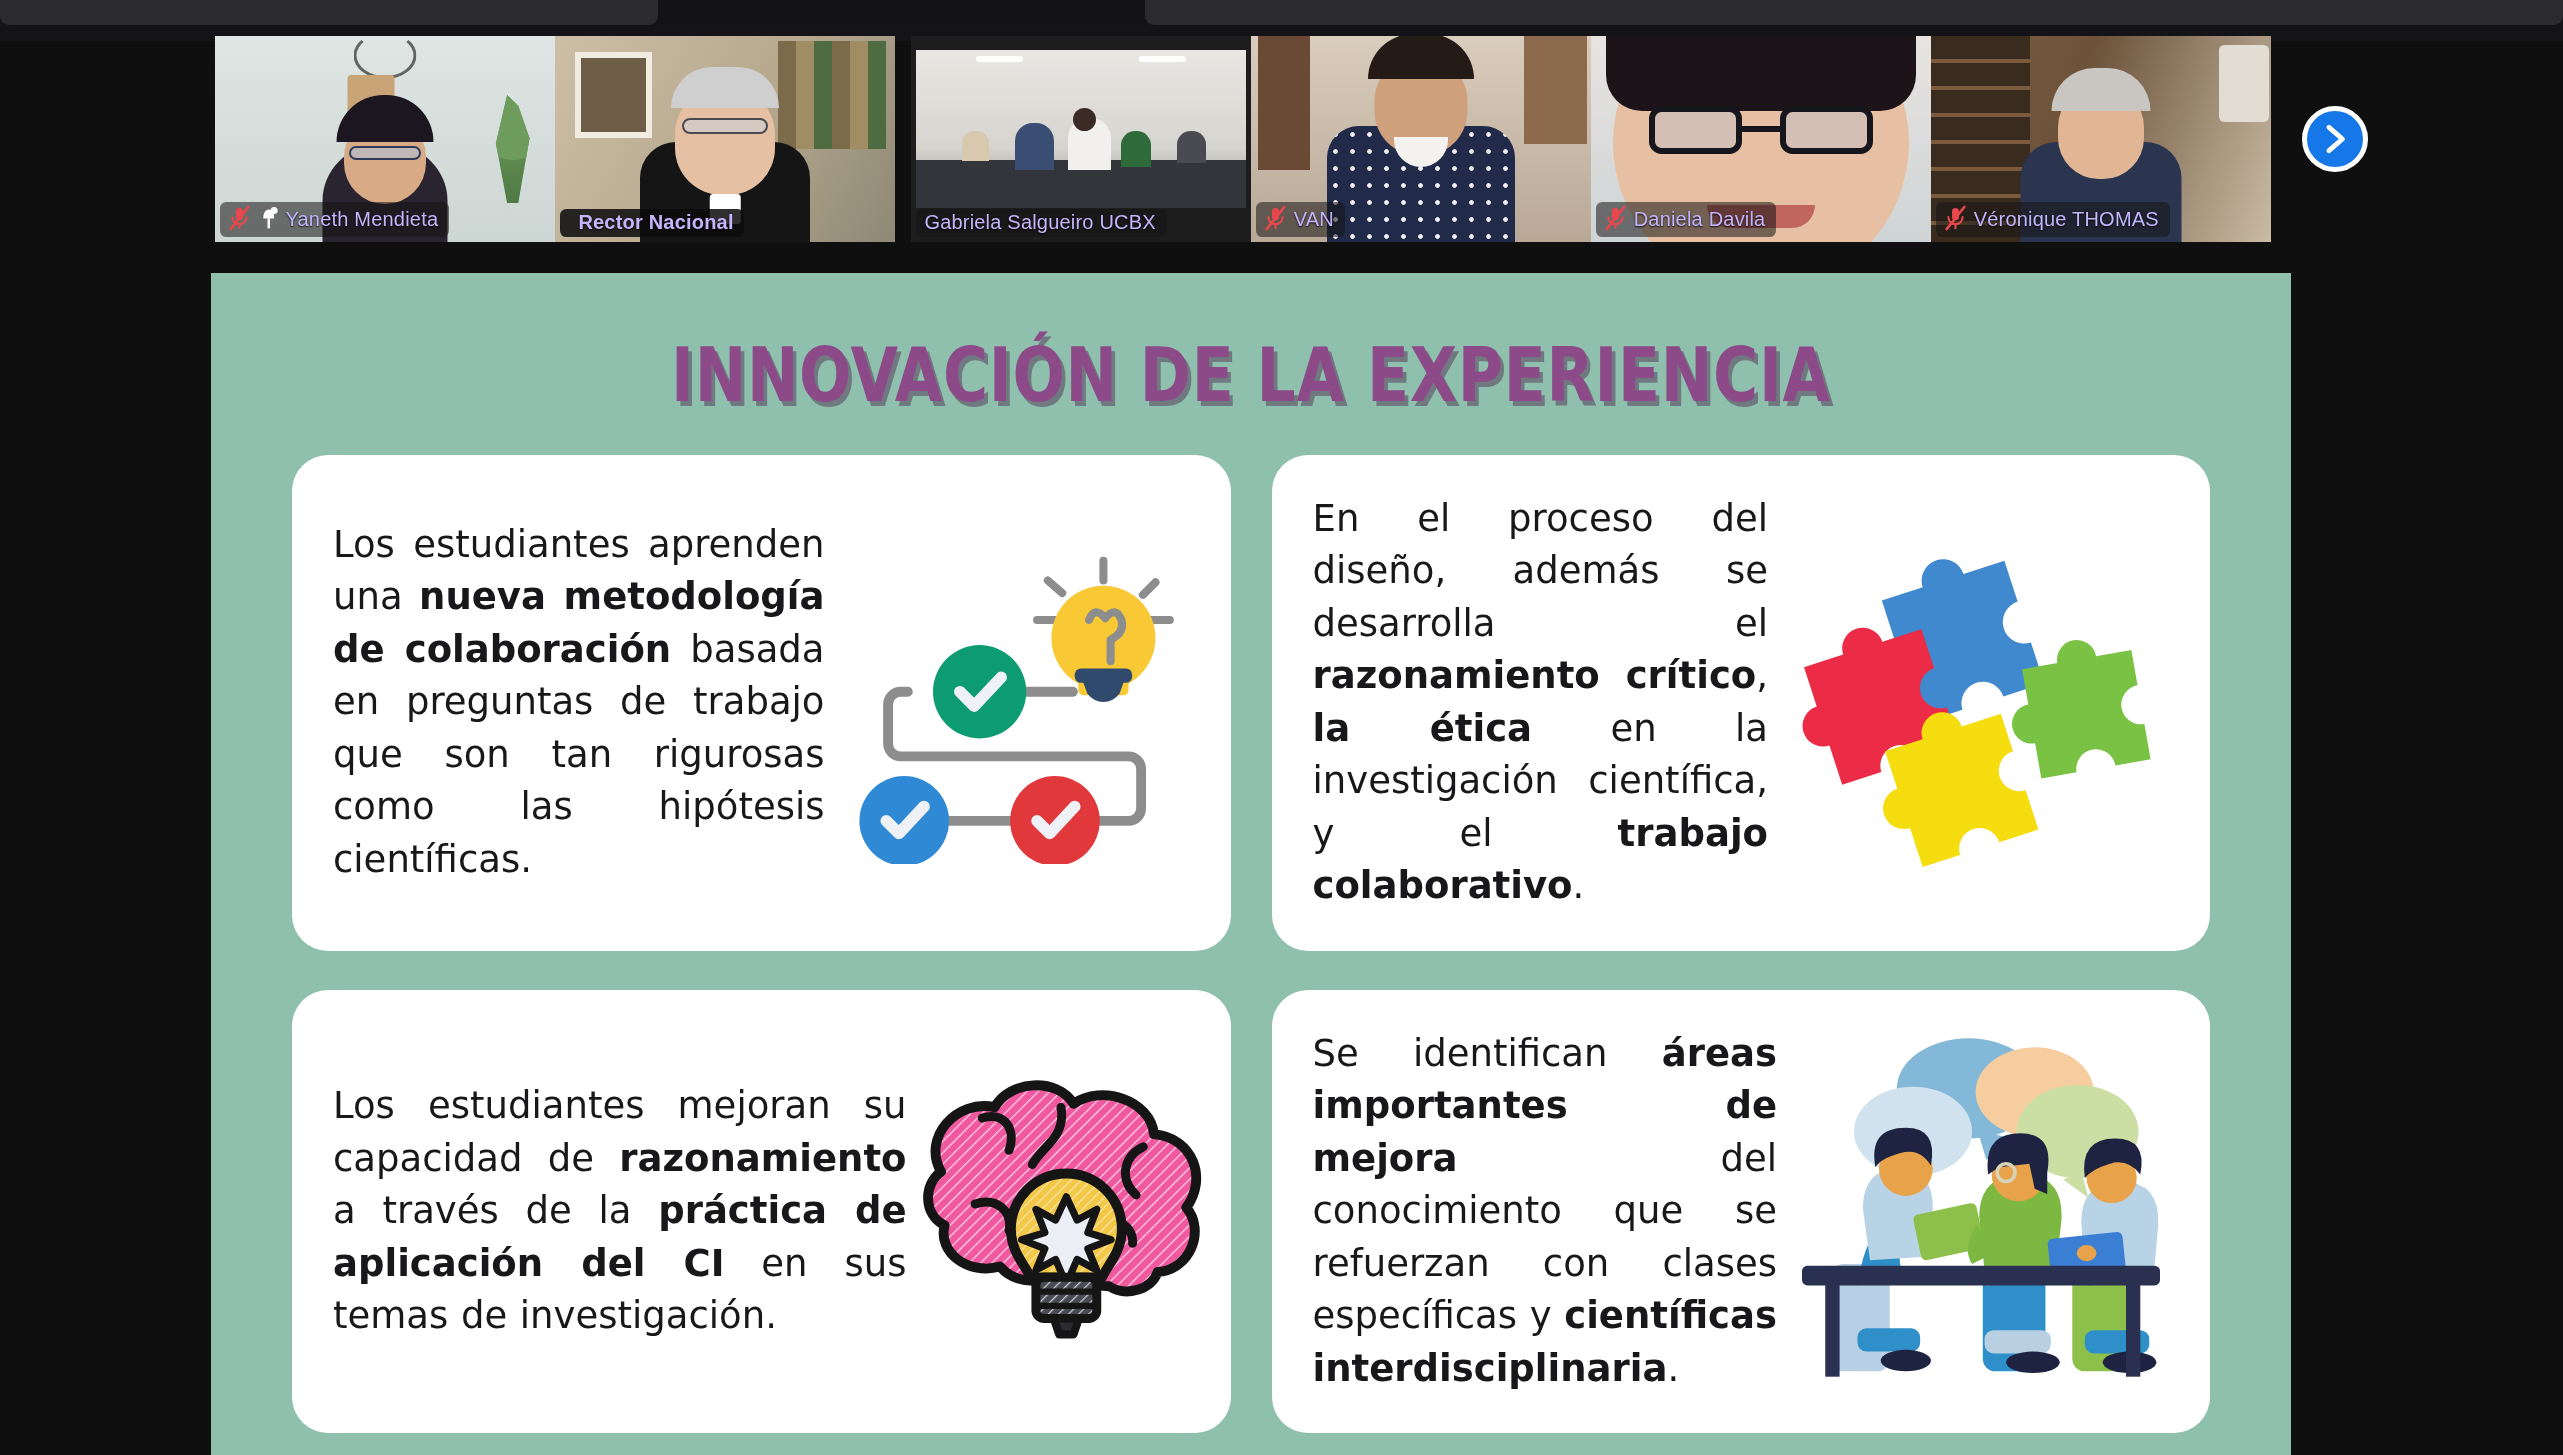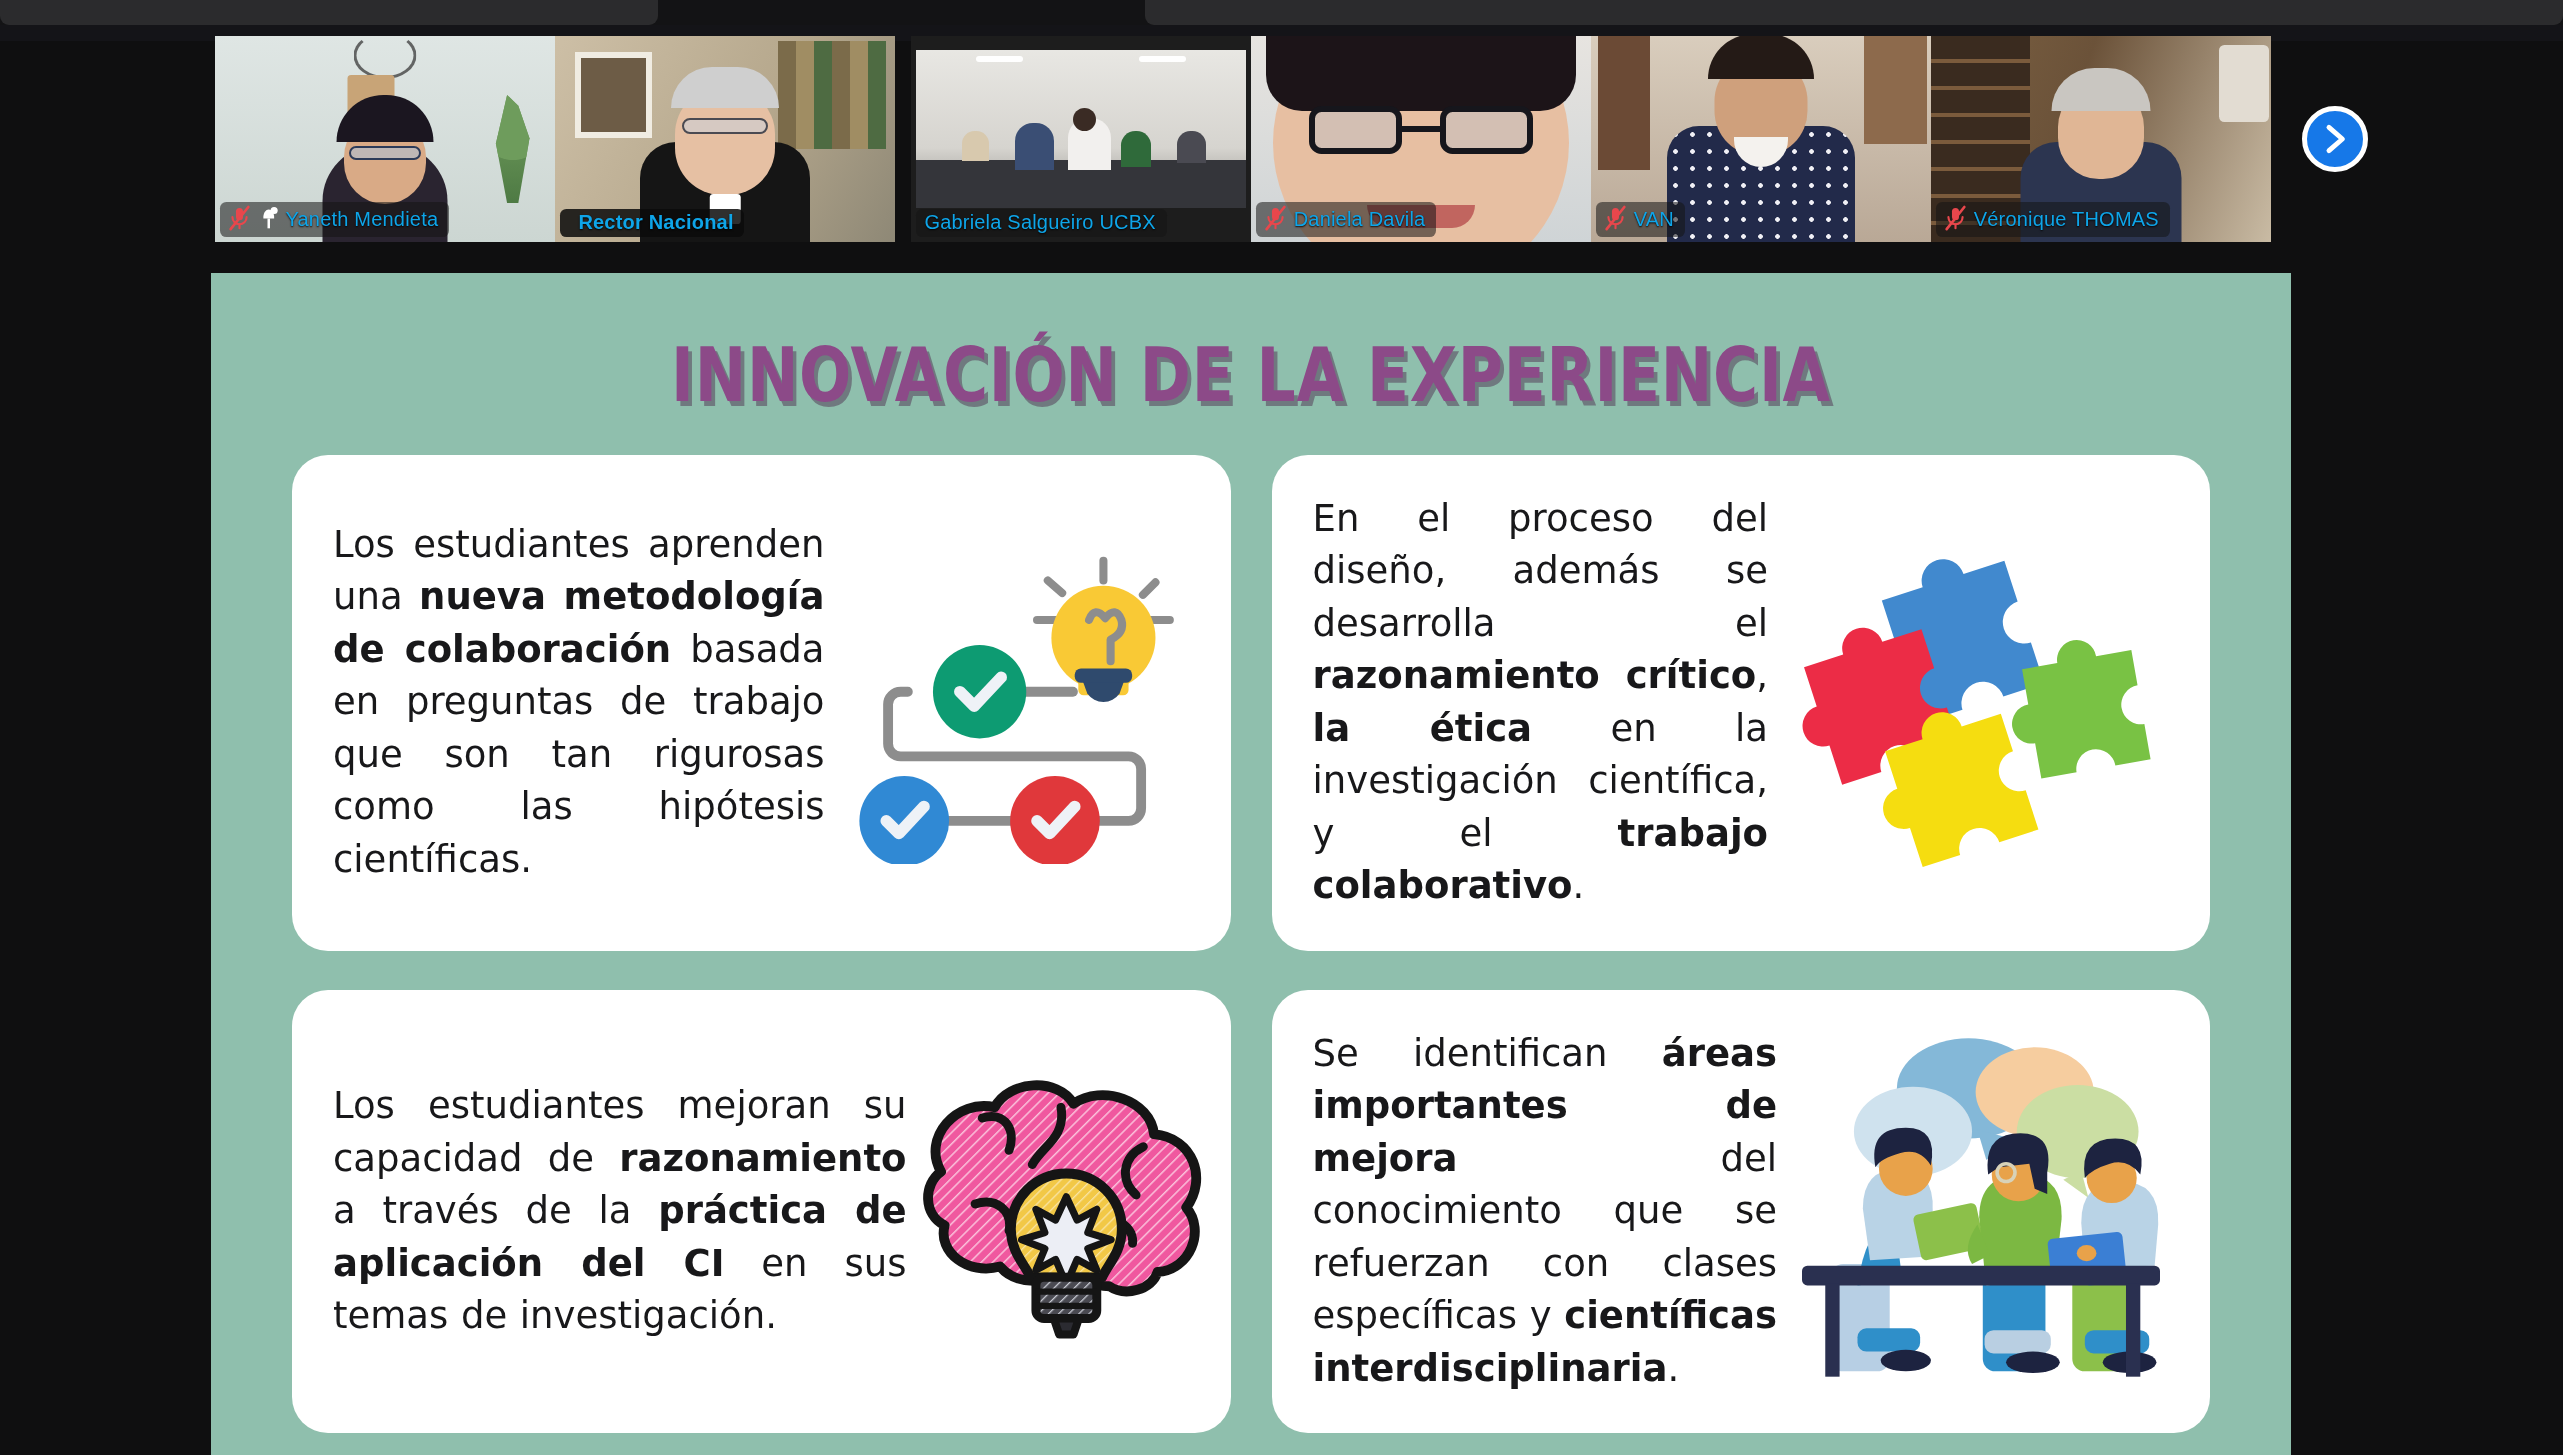--- a/index.html
+++ b/index.html
@@ -73,21 +73,21 @@
     display: flex;
     align-items: center;
     gap: 6.3px;
     padding: 3.6px 10.8px 4.5px 8px;
     border-radius: 6.3px;
     background: rgba(20,20,20,0.55);
     max-width: calc(100% - 10.8px);
   }
   .namebar.solid { background: rgba(10,10,10,0.85); padding-left: 18px; }
   .namebar .nm {
-    color: #0ea5e9;
+    color: #c4b5fd;
     font-size: 20px;
     line-height: 1;
     white-space: nowrap;
     text-shadow: 0 0.9px 1.8px rgba(0,0,0,0.9);
     letter-spacing: 0.2px;
   }
   .namebar .nm.bold { font-weight: 700; }
 
   .ico { flex: 0 0 auto; display: block; }
 
@@ -243,59 +243,59 @@
      <div style="position:absolute;left:14%;bottom:47px;width:27px;height:30.5px;border-radius:12.5px 12.5px 0 0;background:#d8c9ae"></div>
      <div style="position:absolute;right:12%;bottom:45px;width:29px;height:32px;border-radius:13.4px 13.4px 0 0;background:#4a4a52"></div>
    </div>
  </div>
         <div class="namebar">
 
        <span class="nm">Gabriela Salgueiro UCBX</span>
      </div>
       </div>
       <div class="tile" style="width: 340px;">
+        <div class="scene" style="background:linear-gradient(180deg,#d9cdbd 0%,#b9a896 100%)">
+   <div style="position:absolute;left:7.2px;top:0;width:52px;height:134px;background:#6b4a35"></div>
+   <div style="position:absolute;right:3.6px;top:0;width:63px;height:108px;background:#8d6a4c"></div>
+   <div style="position:absolute;left:50%;bottom:0;transform:translateX(-50%);width:188px;height:116px;border-radius:32px 32px 0 0;background:#222a4a;background-image:radial-gradient(#f0f0f5 2.2px,transparent 2.3px);background-size:17px 17px"></div>
+   <div style="position:absolute;left:50%;bottom:86px;transform:translateX(-50%);width:93px;height:100px;border-radius:45px;background:#cfa07c"></div>
+   <div style="position:absolute;left:50%;bottom:163px;transform:translateX(-50%);width:106px;height:45px;border-radius:52px 52px 0 0;background:#241a16"></div>
+   <div style="position:absolute;left:50%;bottom:75px;transform:translateX(-50%);width:54px;height:30.5px;border-radius:0 0 30.5px 30.5px;background:#f4f2ee"></div>
+ </div>
+        <div class="namebar">
+       <svg class="ico" width="23" height="27" viewBox="0 0 26 30">
+    <rect x="9" y="3" width="8" height="14" rx="4" fill="#e8474c"></rect>
+    <path d="M5 13.5a8 8 0 0 0 16 0" fill="none" stroke="#e8474c" stroke-width="2.4" stroke-linecap="round"></path>
+    <line x1="13" y1="21.5" x2="13" y2="26" stroke="#e8474c" stroke-width="2.4" stroke-linecap="round"></line>
+    <line x1="3" y1="27" x2="23" y2="2" stroke="#e8474c" stroke-width="3" stroke-linecap="round"></line>
+  </svg>
+
+       <span class="nm">VAN</span>
+     </div>
+      </div>
+      <div class="tile" style="width: 340px;">
         <div class="scene" style="background:linear-gradient(180deg,#e7e4e0,#cfd4d6)">
    <div style="position:absolute;left:50%;top:-41px;transform:translateX(-50%);width:296px;height:296px;border-radius:50%;background:#e7bfa2"></div>
    <div style="position:absolute;left:50%;top:-59px;transform:translateX(-50%);width:310px;height:134px;border-radius:0 0 36px 36px;background:#1c1418"></div>
    <div style="position:absolute;left:50%;top:70px;transform:translateX(-50%);width:224px;height:48px;">
      <div style="position:absolute;left:0;top:0;width:93px;height:48px;border-radius:12.5px;border:6.3px solid #16161c;background:rgba(150,190,230,.25)"></div>
      <div style="position:absolute;right:0;top:0;width:93px;height:48px;border-radius:12.5px;border:6.3px solid #16161c;background:rgba(150,190,230,.25)"></div>
      <div style="position:absolute;left:93px;top:20px;width:38px;height:6.3px;background:#16161c"></div>
    </div>
    <div style="position:absolute;left:50%;bottom:14.3px;transform:translateX(-50%);width:108px;height:23px;border-radius:0 0 54px 54px;background:#c1655f"></div>
  </div>
         <div class="namebar">
        <svg class="ico" width="23" height="27" viewBox="0 0 26 30">
     <rect x="9" y="3" width="8" height="14" rx="4" fill="#e8474c"></rect>
     <path d="M5 13.5a8 8 0 0 0 16 0" fill="none" stroke="#e8474c" stroke-width="2.4" stroke-linecap="round"></path>
     <line x1="13" y1="21.5" x2="13" y2="26" stroke="#e8474c" stroke-width="2.4" stroke-linecap="round"></line>
     <line x1="3" y1="27" x2="23" y2="2" stroke="#e8474c" stroke-width="3" stroke-linecap="round"></line>
   </svg>
 
        <span class="nm">Daniela Davila</span>
-     </div>
-      </div>
-      <div class="tile" style="width: 340px;">
-        <div class="scene" style="background:linear-gradient(180deg,#d9cdbd 0%,#b9a896 100%)">
-   <div style="position:absolute;left:7.2px;top:0;width:52px;height:134px;background:#6b4a35"></div>
-   <div style="position:absolute;right:3.6px;top:0;width:63px;height:108px;background:#8d6a4c"></div>
-   <div style="position:absolute;left:50%;bottom:0;transform:translateX(-50%);width:188px;height:116px;border-radius:32px 32px 0 0;background:#222a4a;background-image:radial-gradient(#f0f0f5 2.2px,transparent 2.3px);background-size:17px 17px"></div>
-   <div style="position:absolute;left:50%;bottom:86px;transform:translateX(-50%);width:93px;height:100px;border-radius:45px;background:#cfa07c"></div>
-   <div style="position:absolute;left:50%;bottom:163px;transform:translateX(-50%);width:106px;height:45px;border-radius:52px 52px 0 0;background:#241a16"></div>
-   <div style="position:absolute;left:50%;bottom:75px;transform:translateX(-50%);width:54px;height:30.5px;border-radius:0 0 30.5px 30.5px;background:#f4f2ee"></div>
- </div>
-        <div class="namebar">
-       <svg class="ico" width="23" height="27" viewBox="0 0 26 30">
-    <rect x="9" y="3" width="8" height="14" rx="4" fill="#e8474c"></rect>
-    <path d="M5 13.5a8 8 0 0 0 16 0" fill="none" stroke="#e8474c" stroke-width="2.4" stroke-linecap="round"></path>
-    <line x1="13" y1="21.5" x2="13" y2="26" stroke="#e8474c" stroke-width="2.4" stroke-linecap="round"></line>
-    <line x1="3" y1="27" x2="23" y2="2" stroke="#e8474c" stroke-width="3" stroke-linecap="round"></line>
-  </svg>
-
-       <span class="nm">VAN</span>
      </div>
       </div>
       <div class="tile" style="width: 340px;">
         <div class="scene" style="background:linear-gradient(110deg,#7d6243 0%,#6b5239 40%,#c9bba4 100%)">
    <div style="position:absolute;left:0;top:0;width:99px;height:206px;background:repeating-linear-gradient(180deg,#3a2b1f 0 23px,#7b5b3c 23px 27px)"></div>
    <div style="position:absolute;right:1.8px;top:9px;width:50px;height:77px;background:#e2dcd2;border-radius:5.4px"></div>
    <div style="position:absolute;left:50%;bottom:0;transform:translateX(-50%);width:161px;height:100px;border-radius:36px 36px 0 0;background:#2c3550"></div>
    <div style="position:absolute;left:50%;bottom:63px;transform:translateX(-50%);width:86px;height:93px;border-radius:41px;background:#e0b695"></div>
    <div style="position:absolute;left:50%;bottom:131px;transform:translateX(-50%);width:99px;height:43px;border-radius:48px 48px 0 0;background:#c9c6c1"></div>
  </div>

